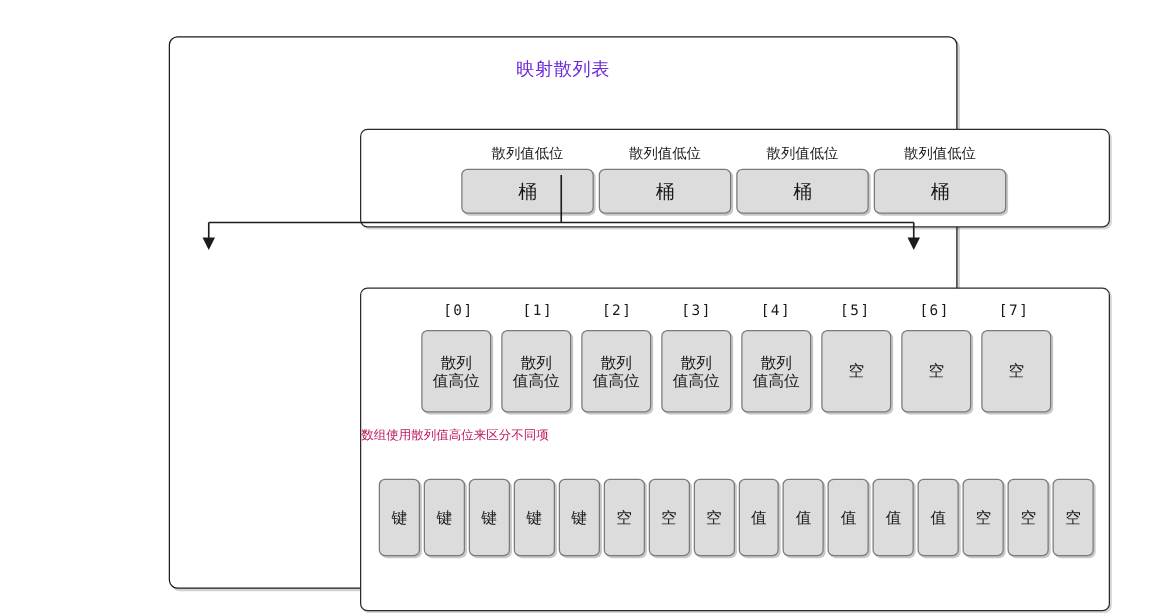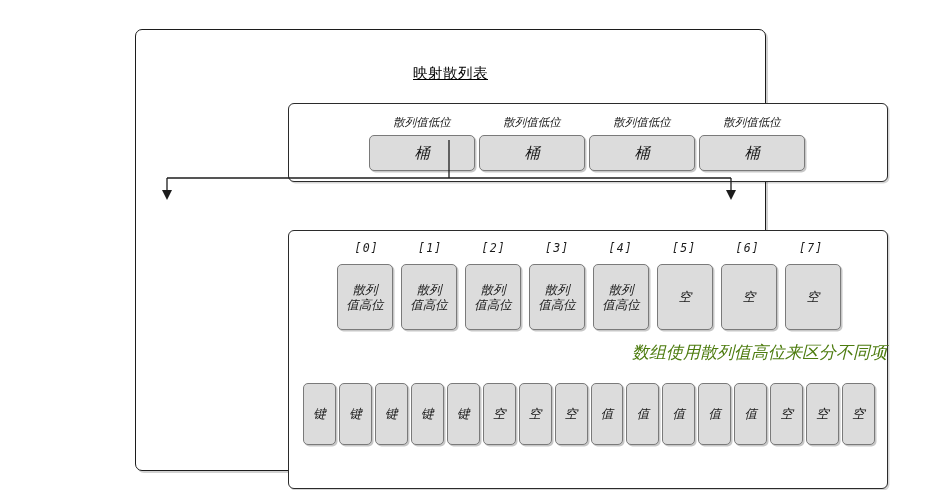--- a/index.html
+++ b/index.html
@@ -31,38 +31,36 @@
     border: 1.4px solid #1c1c1c;
     border-radius: 7px;
     background: #ffffff;
     box-sizing: border-box;
     box-shadow: 2px 2px 0 rgba(0,0,0,0.18);
   }
 
   .diagram-title {
     position: absolute;
     left: 0;
-    top: 34px;
+    top: 16px;
     width: 100%;
     text-align: center;
     font-size: 14.5px;
     letter-spacing: 0.5px;
-    color: #000000;
-    text-decoration: underline;
+    color: #6d28d9;
   }
 
   
   .panel {
     position: absolute;
     border: 1.3px solid #2b2b2b;
     border-radius: 6px;
     background: #ffffff;
     box-sizing: border-box;
     box-shadow: 1.5px 1.5px 0 rgba(0,0,0,0.16);
-    font-style: italic;
   }
 
   .bucket-panel {
     left: 152px;
     top: 73px;
     width: 600px;
     height: 79px;
   }
 
   .array-panel {
@@ -161,23 +159,23 @@
     flex: 1 1 0;
     font-size: 12.5px;
     line-height: 1.22;
     padding: 0 1px;
   }
 
   .caption {
     position: absolute;
     left: 0;
     width: 100%;
-    text-align: right;
-    font-size: 17px;
-    color: #4d7c0f;
+    text-align: left;
+    font-size: 10px;
+    color: #be185d;
   }
   .caption-array { top: 110px; }
   .caption-kv    { top: 228px; }
 
   
   .kv-row {
     position: absolute;
     left: 14px;
     top: 152px;
     width: 572px;

